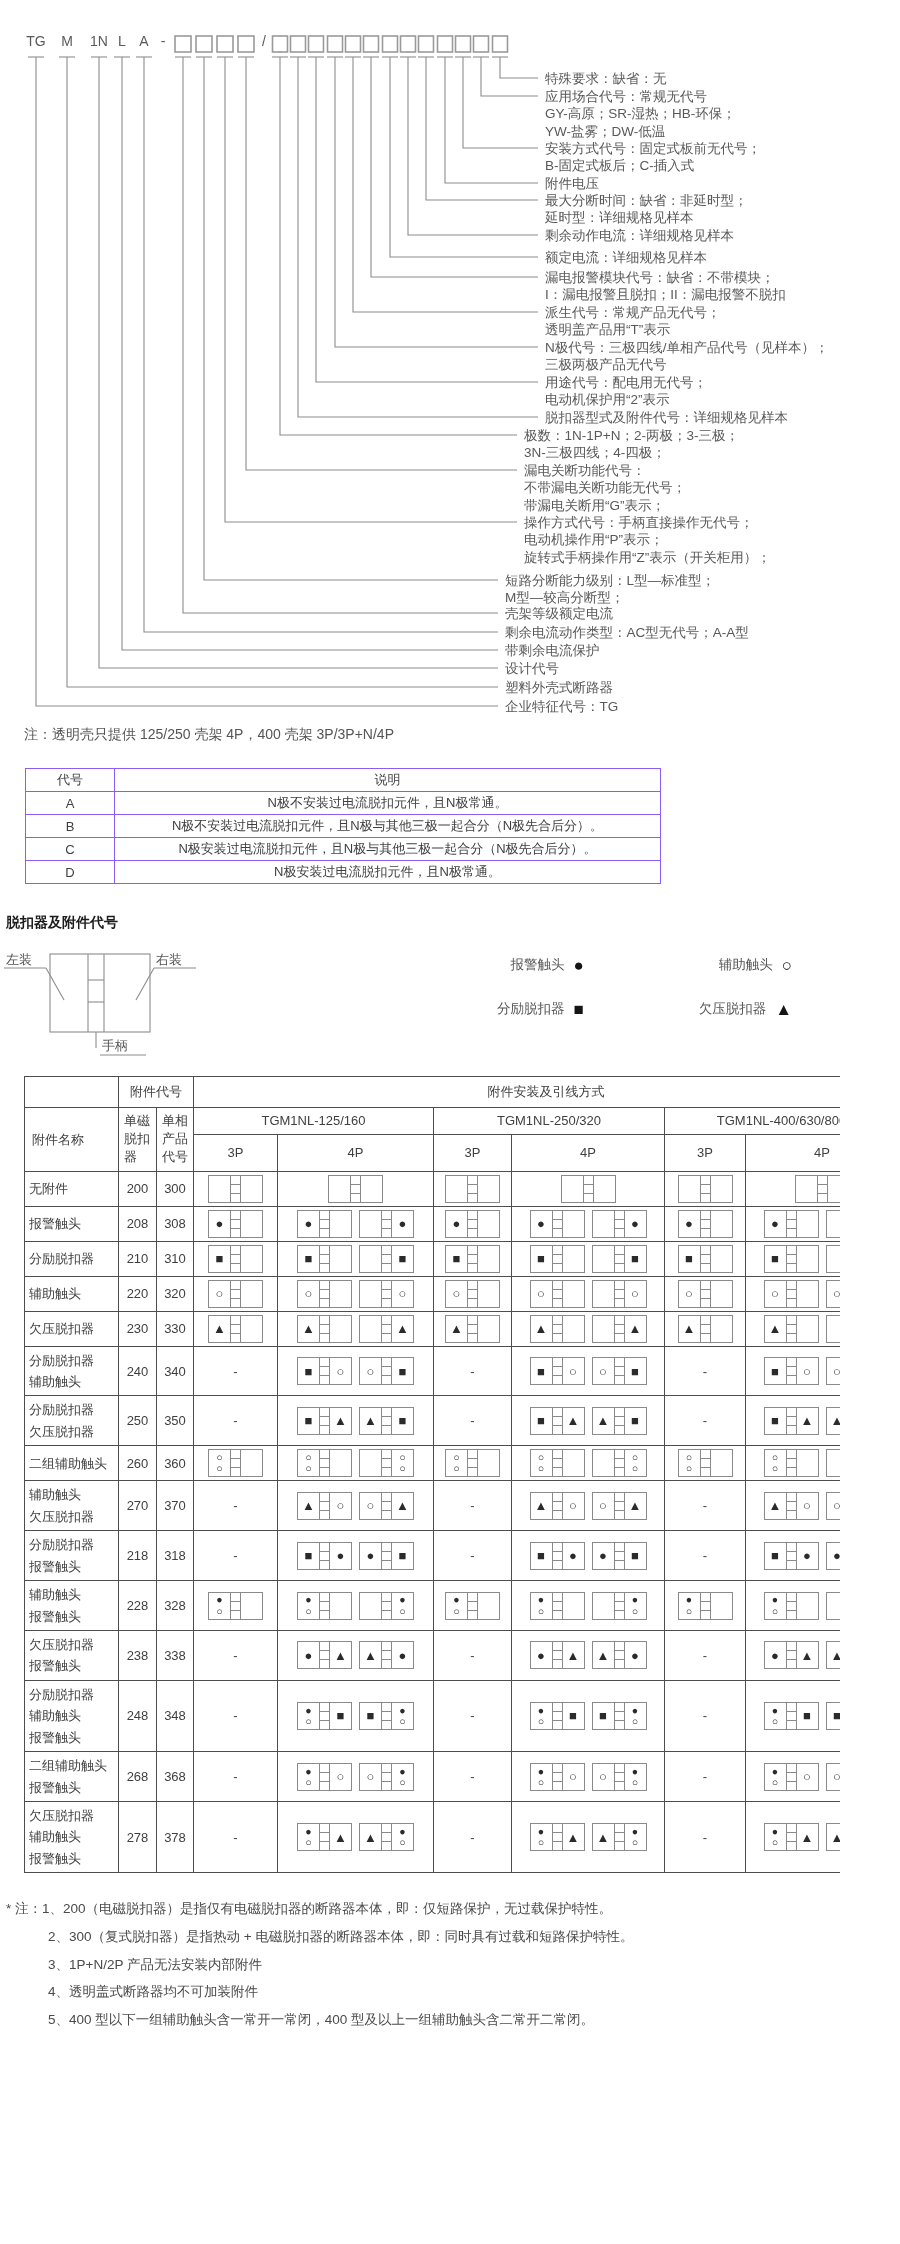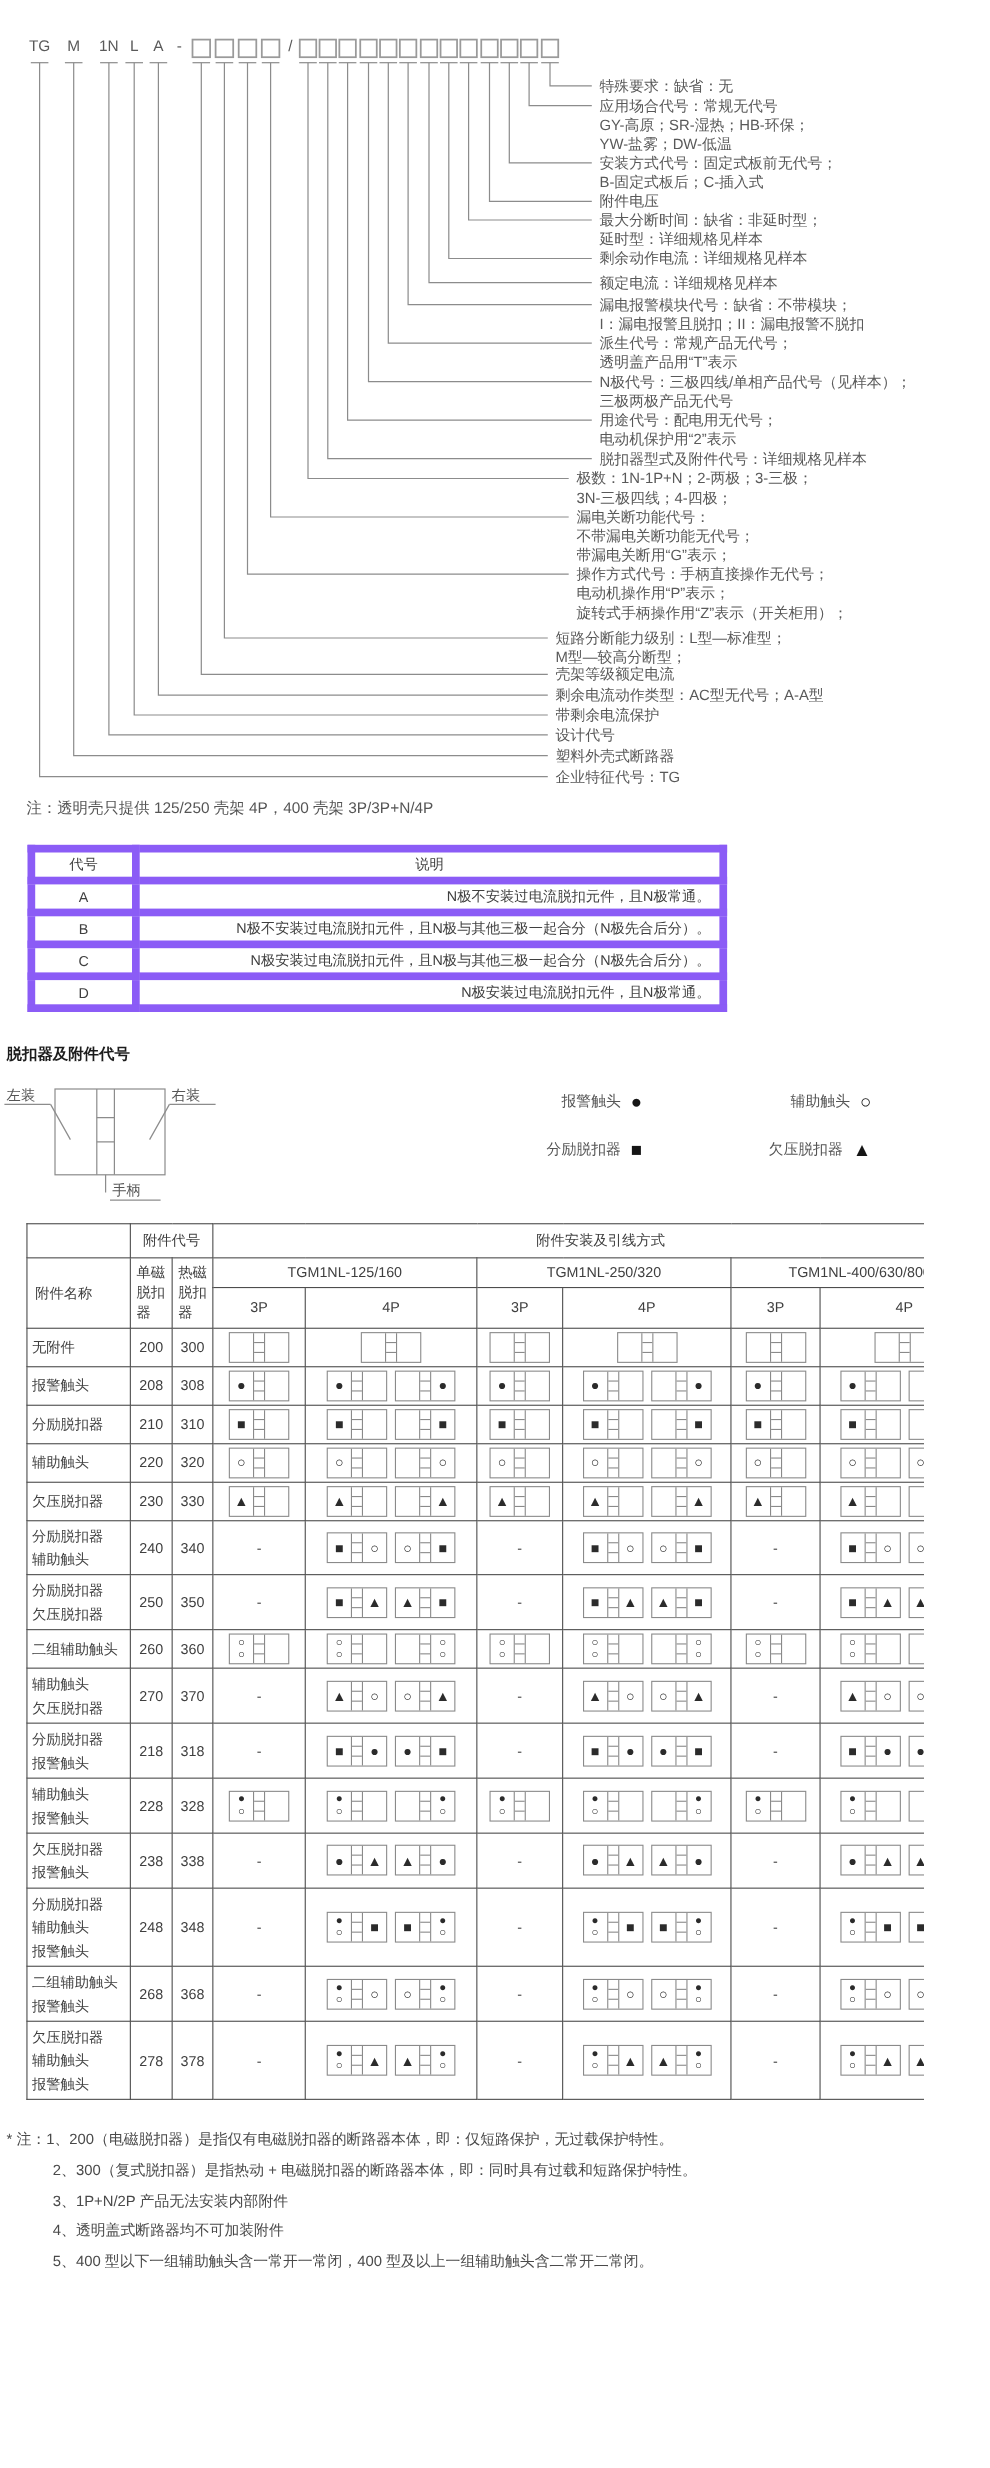--- a/index.html
+++ b/index.html
@@ -9,25 +9,25 @@
   
   #tree-svg{display:block;}
   .code-txt{font-size:14px;fill:#5a5a5a;}
   .code-box{fill:#fff;stroke:#9a9a9a;stroke-width:1.6;}
   .tree-line{stroke:#8c8c8c;stroke-width:1.1;fill:none;}
   .callout-txt{font-size:13.5px;fill:#595959;}
   .tree-note{margin:10px 0 0 24px;font-size:14px;color:#555;}
 
   
   #code-table{border-collapse:collapse;margin:24px 0 0 25px;width:636px;font-size:13px;color:#3f3f3f;}
-  #code-table th,#code-table td{border:7px solid #8b5cf6;padding:1px 8px;height:20px;font-weight:normal;}
+  #code-table th,#code-table td{border:1px solid #8b5cf6;padding:1px 8px;height:20px;font-weight:normal;}
   #code-table th.col-code{width:72px;text-align:center;}
   #code-table th.col-desc{text-align:center;}
   #code-table td.cc{text-align:center;}
-  #code-table td.cd{text-align:right;}
+  #code-table td.cd{text-align:center;}
   .code-note{margin:8px 0 0 25px;font-size:13.5px;color:#555;}
 
   
   .acc-title{margin:30px 0 0 6px;font-size:14px;font-weight:bold;color:#1c1c1c;}
   .acc-figure{display:flex;align-items:flex-start;margin-top:6px;}
   #mount-svg text{font-size:13px;fill:#555;}
   .mount-lines rect,.mount-lines line{stroke:#8c8c8c;stroke-width:1.1;fill:none;}
   .legend{display:grid;grid-template-columns:auto auto;column-gap:115px;row-gap:26px;margin-left:auto;margin-right:48px;margin-top:18px;font-size:13.5px;color:#555;}
   .legend-item{display:flex;align-items:center;gap:9px;justify-content:flex-end;}
   .legend-symbol{font-size:17px;color:#151515;line-height:1;}
@@ -257,21 +257,21 @@
       </colgroup>
       <thead>
         <tr class="r1">
           <th></th>
           <th colspan="2">附件代号</th>
           <th colspan="6">附件安装及引线方式</th>
         </tr>
         <tr class="r2">
           <th rowspan="2" class="left-head">附件名称</th>
           <th rowspan="2" class="vert-head">单磁脱扣器</th>
-          <th rowspan="2" class="vert-head">热磁脱扣器</th>
+          <th rowspan="2" class="vert-head">单相产品代号</th>
           <th colspan="2">TGM1NL-125/160</th>
           <th colspan="2">TGM1NL-250/320</th>
           <th colspan="2">TGM1NL-400/630/800</th>
         </tr>
         <tr class="r3">
           <th>3P</th>
           <th>4P</th>
           <th>3P</th>
           <th>4P</th>
           <th>3P</th>

